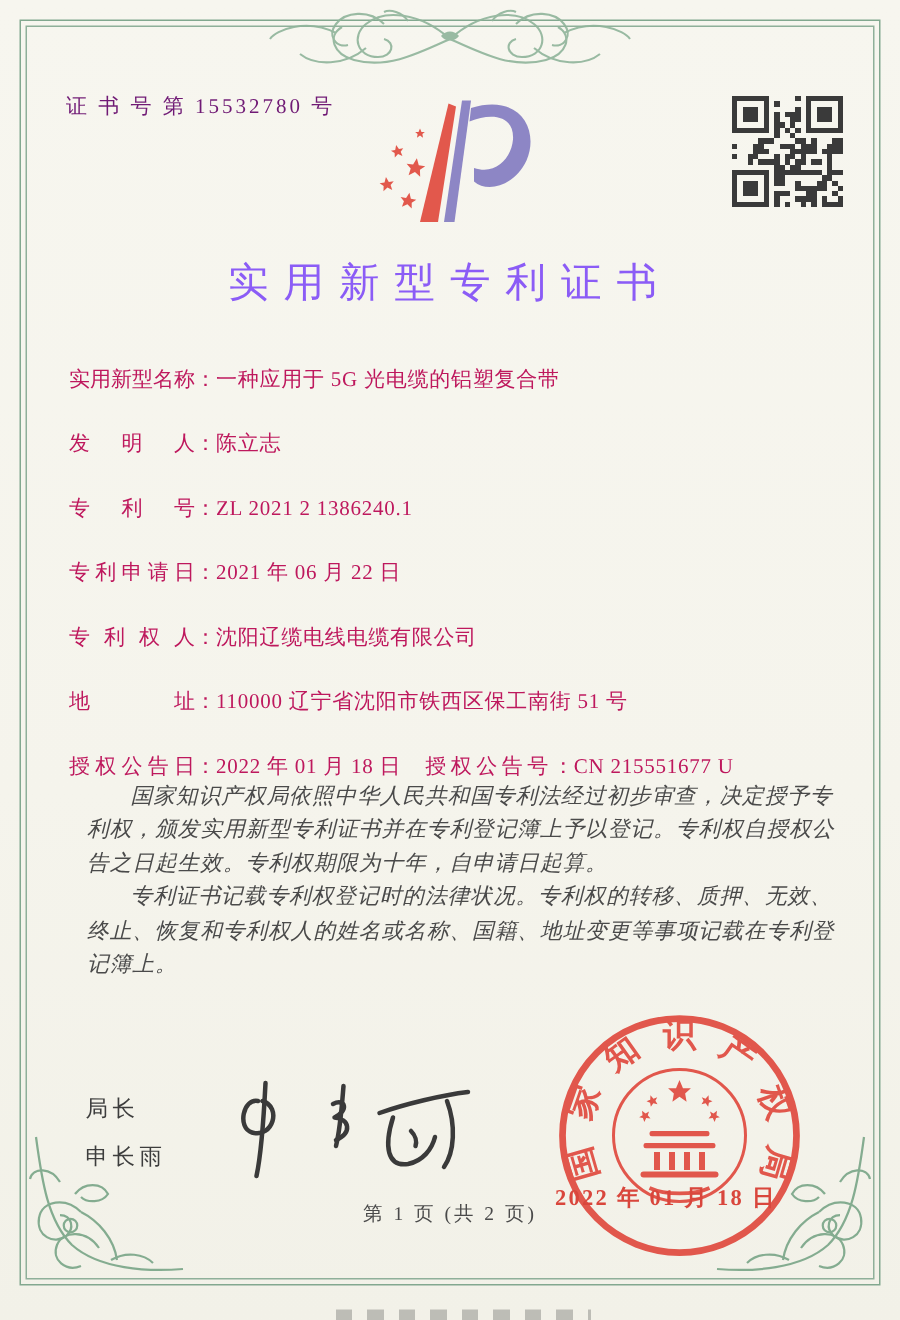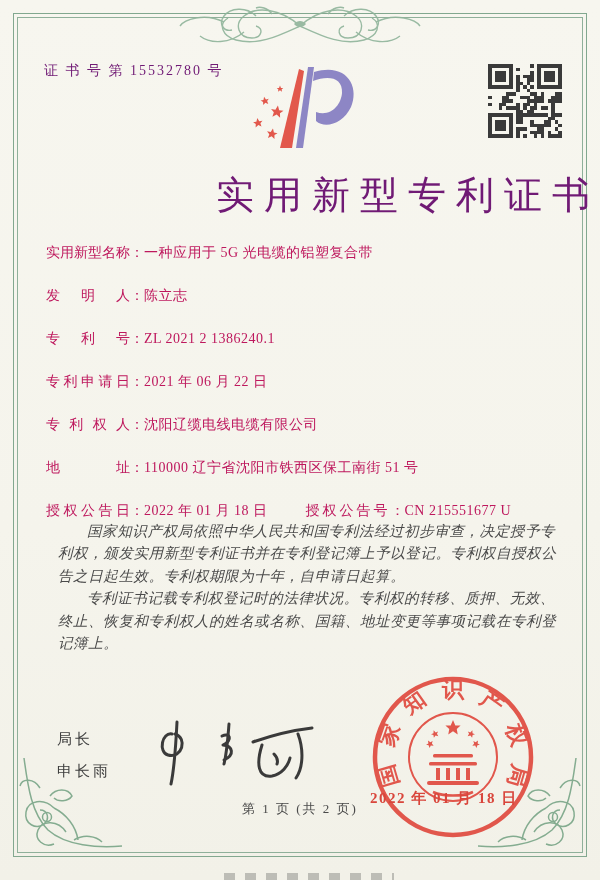--- a/index.html
+++ b/index.html
@@ -18,33 +18,33 @@
   .frame-inner{
     position:absolute;left:3px;top:3px;right:3px;bottom:3px;
     border:1px solid #8fb09a;
   }
   .cert-number{
     left:44px;top:62px;font-size:14px;letter-spacing:2px;color:#701a75;
   }
   .qr{right:38px;top:64px;width:74px;height:74px;}
   .logo{left:246px;top:60px;width:118px;height:96px;}
   .title{
-    left:0;top:170px;width:600px;text-align:right;
-    font-size:38px;letter-spacing:10px;color:#701a75;font-weight:500;
+    left:0;top:170px;width:600px;text-align:center;
+    font-size:27px;letter-spacing:10px;color:#8b5cf6;font-weight:500;
   }
   .fields{left:46px;top:244px;width:520px;}
   .frow{height:43px;font-size:14px;color:#be185d;white-space:nowrap;}
   .flabel{
     display:inline-block;width:84px;
     text-align:justify;text-align-last:justify;
     vertical-align:top;
   }
   .fcolon{display:inline-block;width:14px;}
   .fvalue{letter-spacing:0.5px;}
-  .fpair2{margin-left:38px;}
+  .fpair2{margin-left:16px;}
   .paras{
     left:58px;top:520px;width:510px;font-size:14.5px;line-height:1.55;
     color:#4a4a4a;letter-spacing:0.6px;font-style:italic;
   }
   .paras p{margin:0;text-indent:2em;}
   .comm{left:57px;font-size:15px;letter-spacing:3px;color:#3d3d3d;}
   .signature{left:150px;top:712px;width:170px;height:92px;}
   .seal{left:366px;top:670px;width:174px;height:174px;opacity:0.92;}
   .seal-date{
     left:370px;top:789px;font-size:15px;color:#d9463c;

